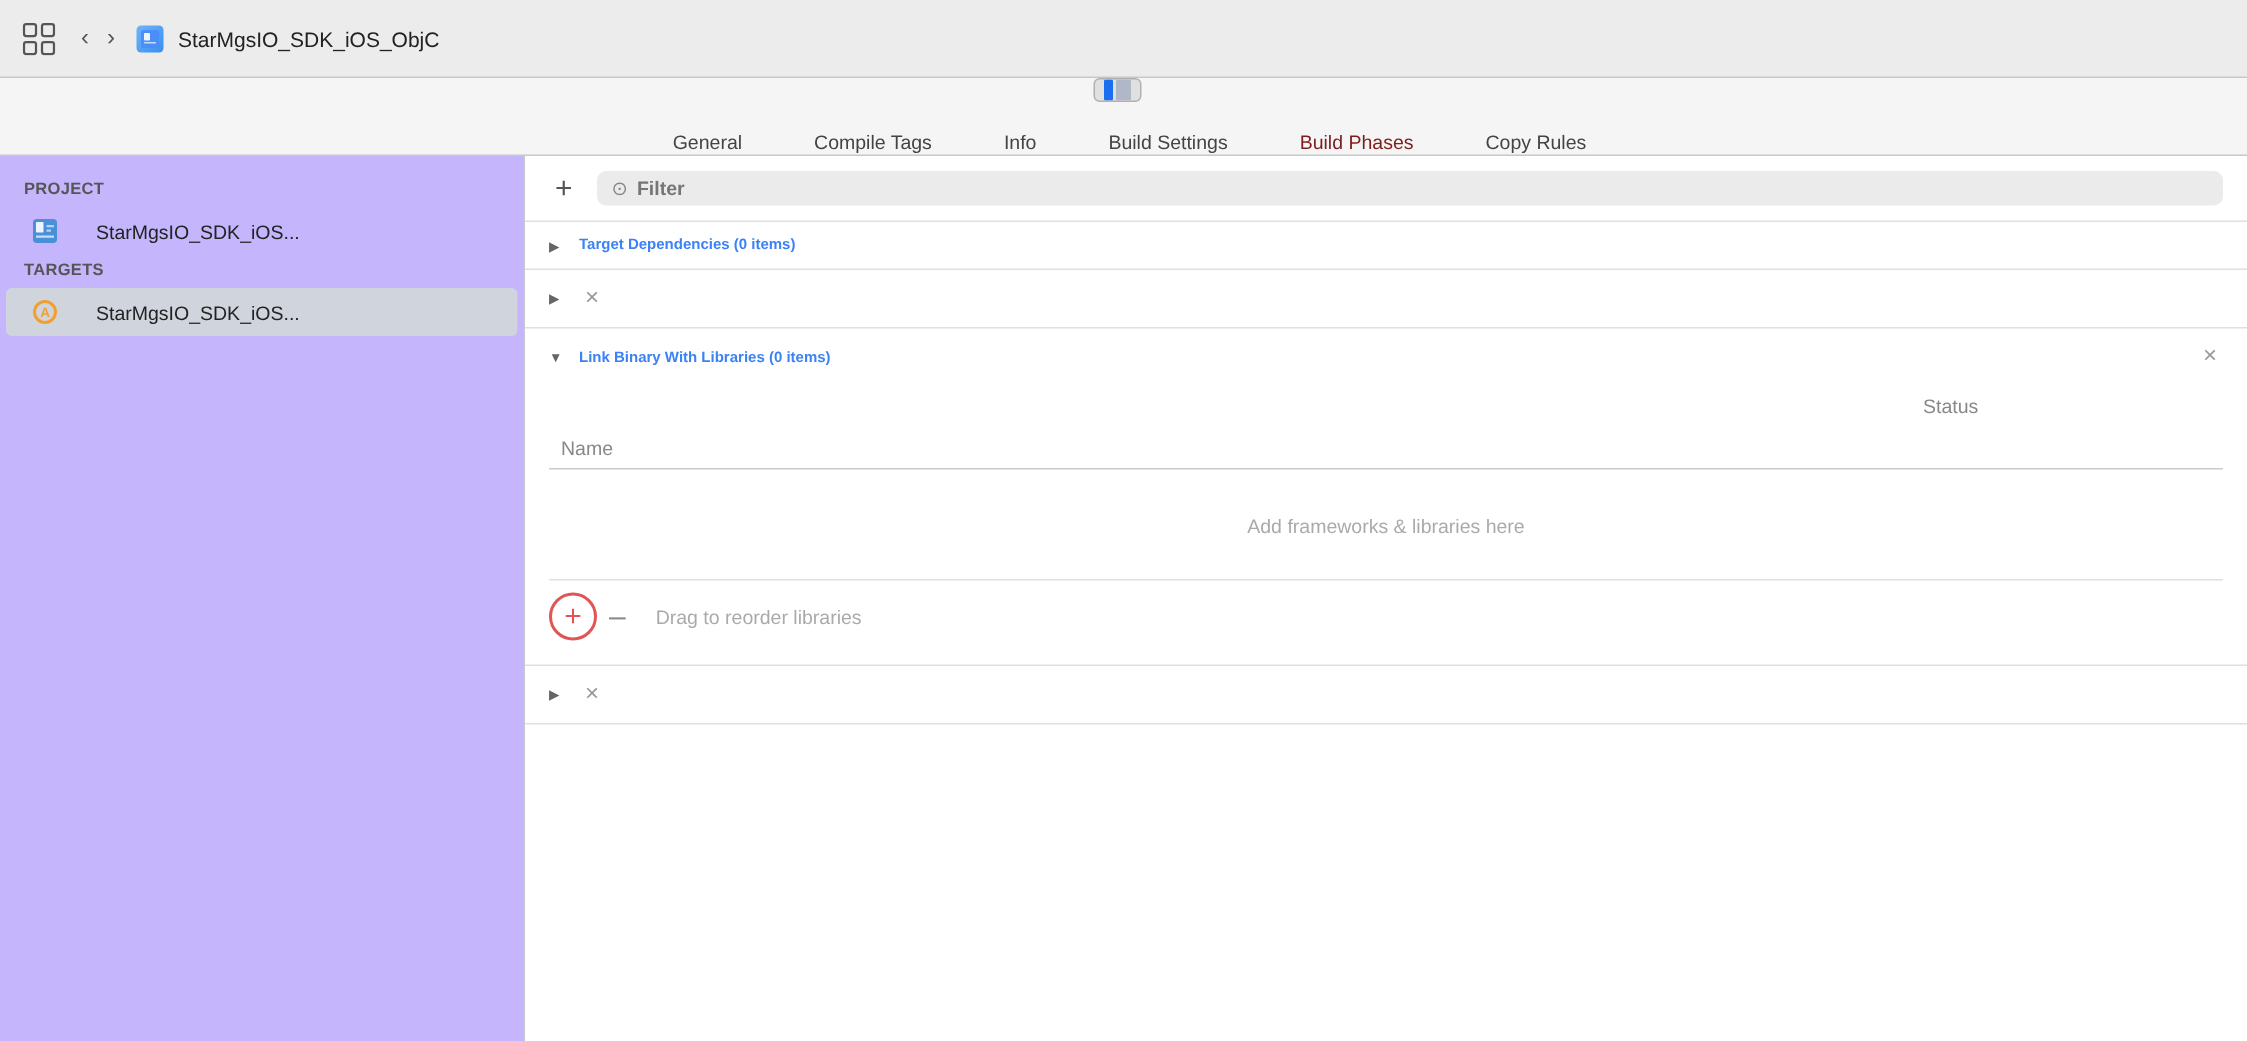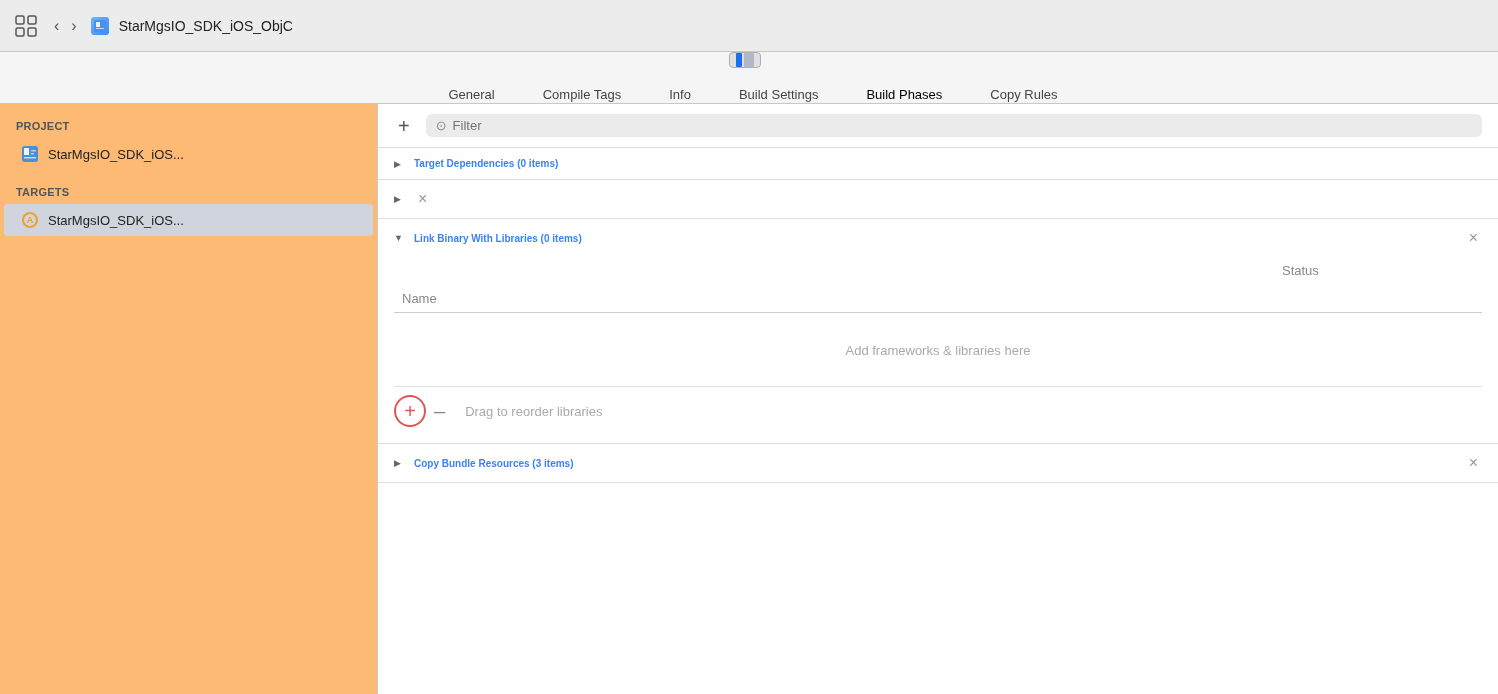--- a/index.html
+++ b/index.html
@@ -60,52 +60,52 @@
       padding: 0 24px;
       height: 52px;
       display: flex;
       align-items: center;
       font-size: 13px;
       color: #444;
       cursor: pointer;
       white-space: nowrap;
     }
     .tab.active {
-      color: #000000;
+      color: #7f1d1d;
       font-weight: 500;
     }
 
     
     .main {
       display: flex;
       height: calc(694px - 104px);
     }
 
     
     .sidebar {
-      width: 378px;
-      background: #fdba74;
+      width: 350px;
+      background: #c4b5fd;
       border-right: 1px solid #c8c8c8;
       padding: 12px 0;
       flex-shrink: 0;
     }
     .sidebar-section-header {
       font-size: 11px;
       font-weight: 700;
       color: #555;
       padding: 4px 16px 6px;
       letter-spacing: 0.02em;
       text-transform: uppercase;
     }
     .sidebar-item {
       display: flex;
       align-items: center;
       padding: 6px 16px;
       cursor: pointer;
-      gap: 8px;
+      gap: 24px;
       font-size: 13px;
       color: #222;
       border-radius: 4px;
       margin: 0 4px;
     }
     .sidebar-item.selected { background: #d0d4dc; }
     .sidebar-item-icon {
       width: 20px; height: 20px;
       flex-shrink: 0;
       display: flex; align-items: center; justify-content: center;
@@ -164,20 +164,21 @@
       gap: 6px;
     }
     .filter-icon { color: #888; font-size: 13px; }
     .filter-input {
       background: none;
       border: none;
       outline: none;
       font-size: 13px;
       color: #444;
       flex: 1;
+      font-weight: bold;
     }
 
     
     .phase-section {
       border-bottom: 1px solid #e0e0e0;
       padding: 0;
     }
     .phase-header {
       display: flex;
       align-items: center;
@@ -312,21 +313,21 @@
           <rect x="1" y="1" width="16" height="16" rx="2.5" fill="#4a90d9"></rect>
           <rect x="3" y="3" width="5" height="7" rx="0.5" fill="white" opacity="0.9"></rect>
           <rect x="3" y="12" width="12" height="1.5" rx="0.4" fill="white" opacity="0.7"></rect>
           <rect x="10" y="5" width="5" height="1.5" rx="0.4" fill="white" opacity="0.6"></rect>
           <rect x="10" y="8" width="3" height="1.5" rx="0.4" fill="white" opacity="0.6"></rect>
         </svg>
       </div>
       <span>StarMgsIO_SDK_iOS...</span>
     </div>
 
-    <div class="sidebar-section-header" style="margin-top:12px;">TARGETS</div>
+    <div class="sidebar-section-header" style="margin-top:0;">TARGETS</div>
     <div class="sidebar-item selected">
       <div class="sidebar-item-icon">
         <div class="icon-target-inner">A</div>
       </div>
       <span>StarMgsIO_SDK_iOS...</span>
     </div>
   </div>
 
   <div class="content">
 
@@ -368,19 +369,18 @@
           <button class="add-circle-button">+</button>
           <span class="add-dash">–</span>
           <span class="drag-hint">Drag to reorder libraries</span>
         </div>
       </div>
     </div>
 
     <div class="phase-section">
       <div class="phase-header">
         <span class="phase-toggle">▶</span>
-        <span class="phase-title">Copy Bundle Resources (3 items)</span>
         <button class="phase-close">×</button>
       </div>
     </div>
 
   </div>
 </div>
 
 </body></html>

